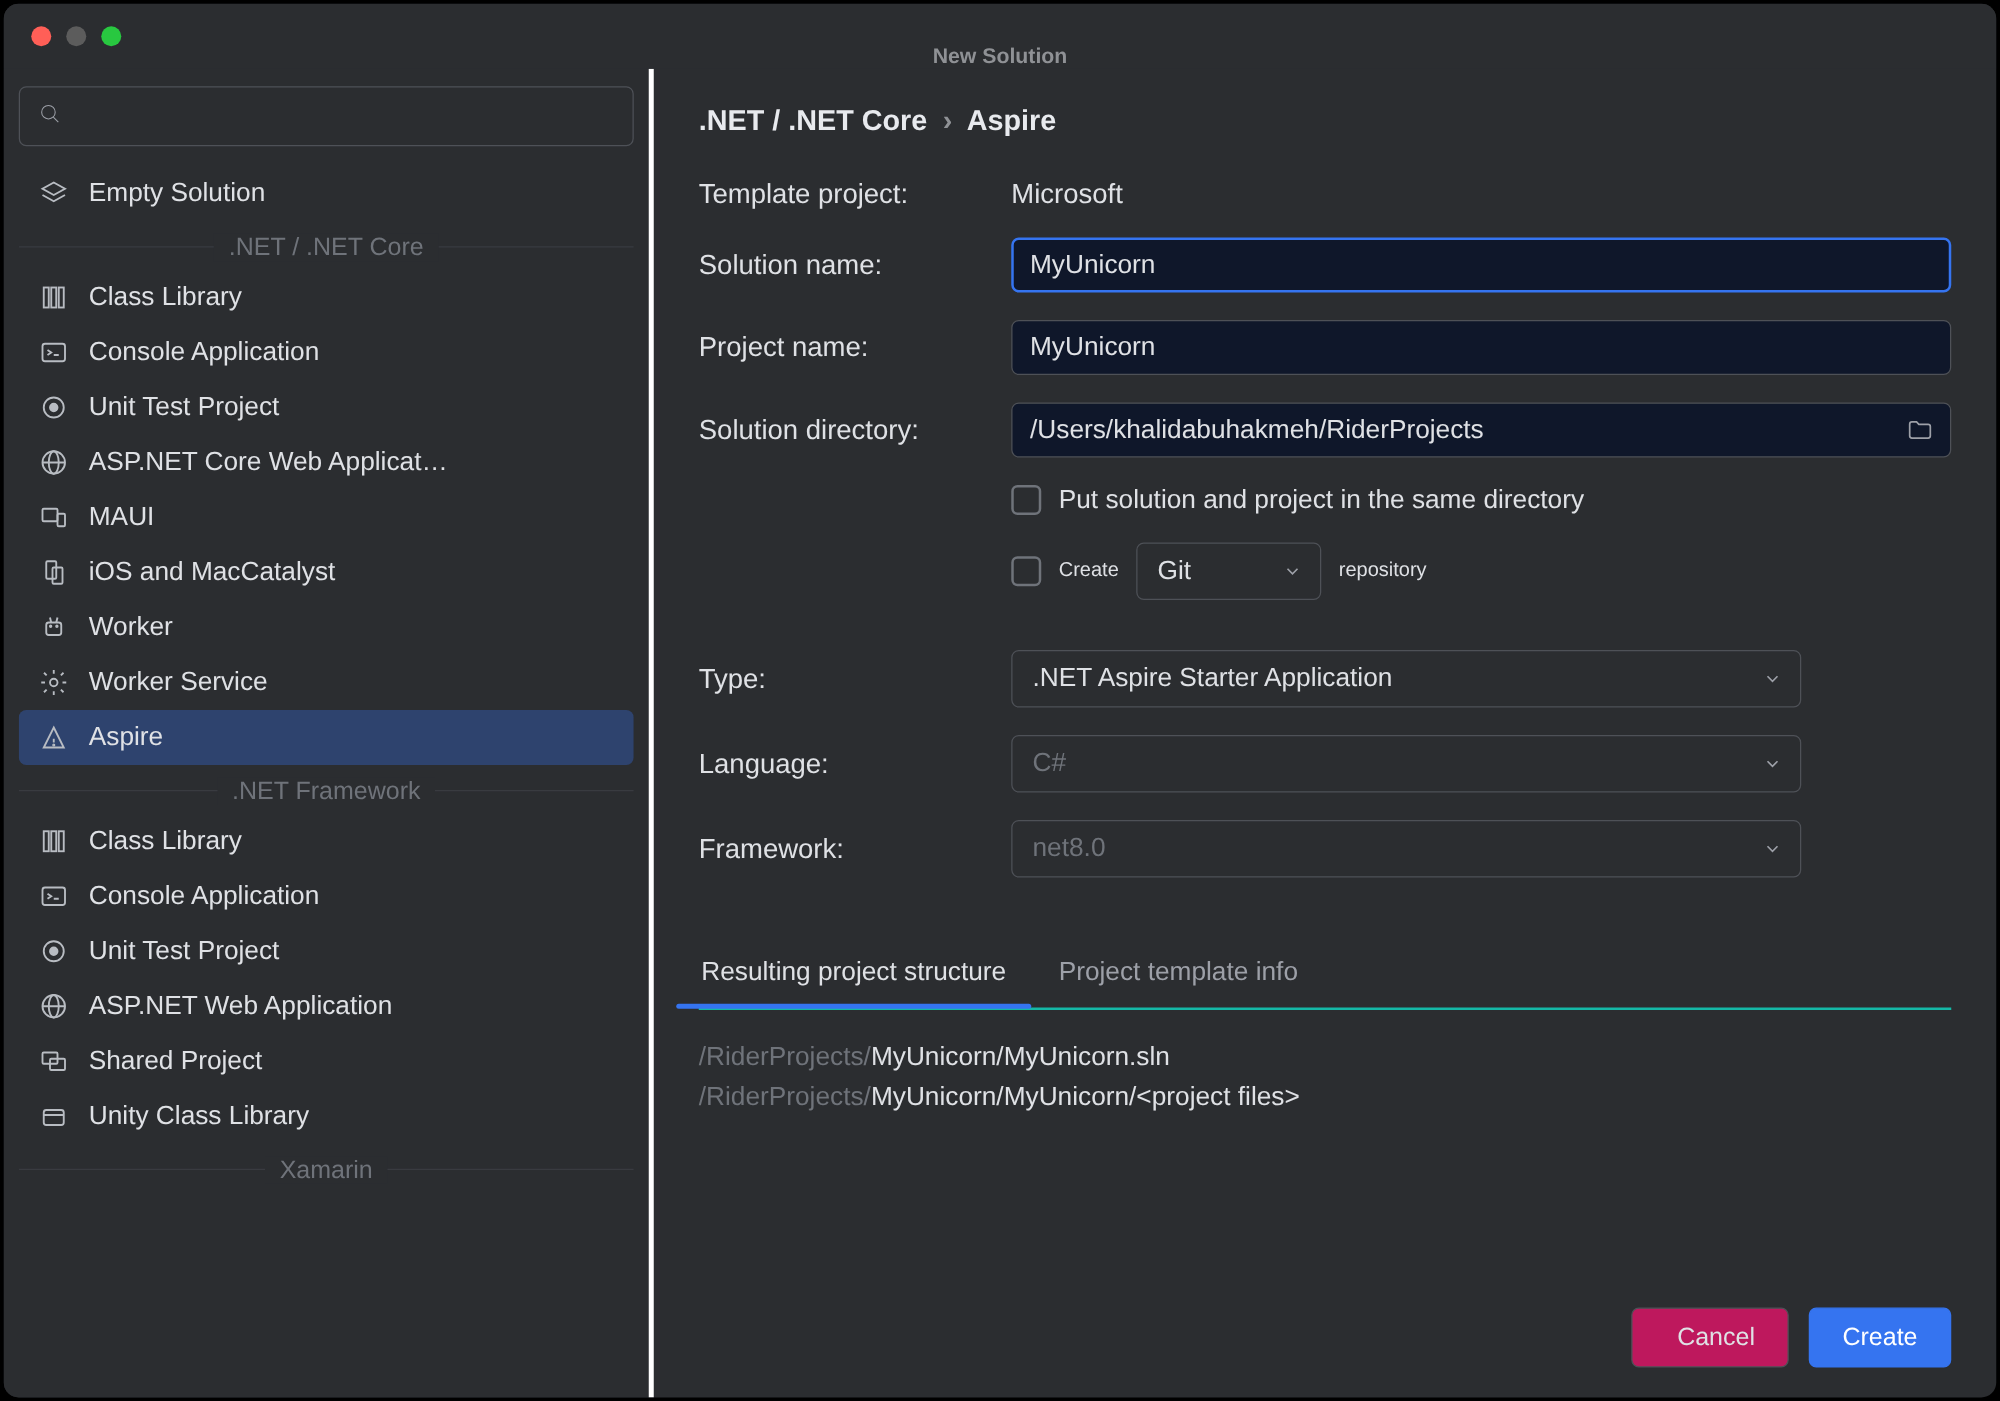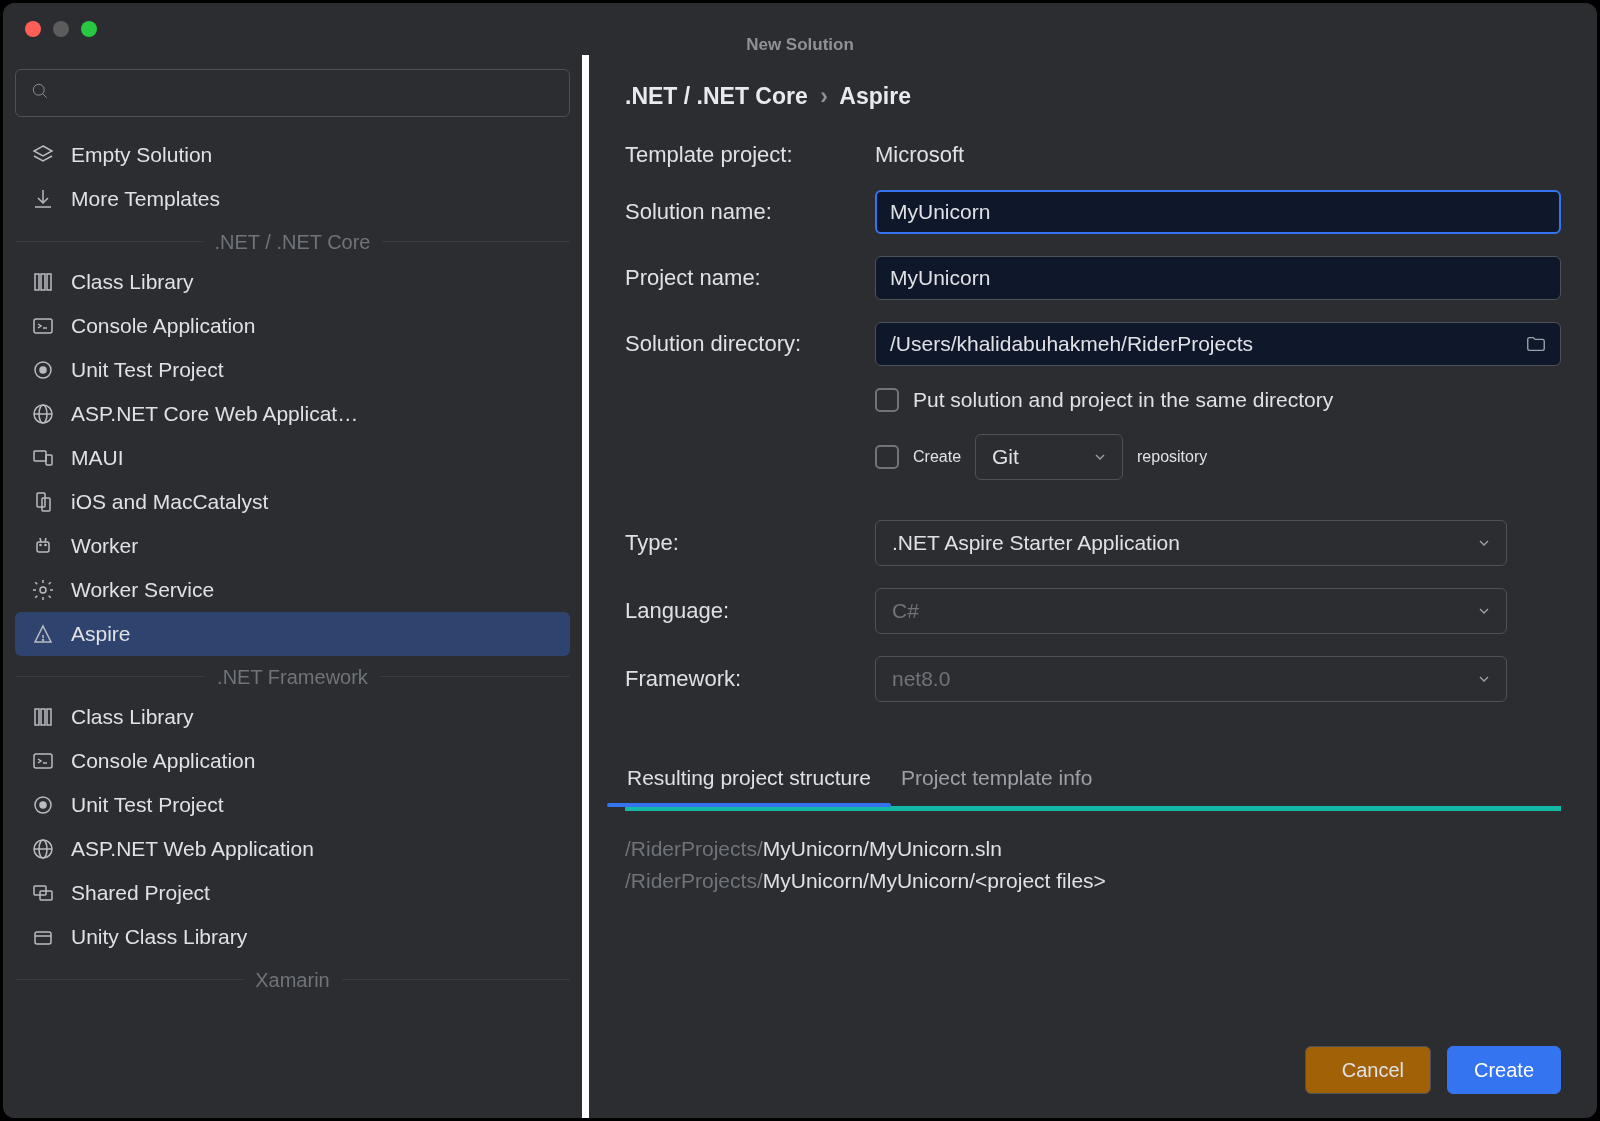--- a/index.html
+++ b/index.html
@@ -46,23 +46,23 @@
     font-weight: 600;
     pointer-events: none;
     margin-top: 32px;
   }
   .body {
     flex: 1;
     display: flex;
     min-height: 0;
   }
   .sidebar {
-    width: 586px;
-    background: #2b2d30;
-    border-right: 7px solid #ffffff;
+    width: 520px;
+    background: #2b2d30;
+    border-right: 4px solid #ffffff;
     display: flex;
     flex-direction: column;
     padding: 14px 12px 0 12px;
     justify-content: space-between;
   }
   .search {
     background: #2b2d30;
     border: 1px solid #4e5157;
     border-radius: 6px;
     height: 48px;
@@ -218,22 +218,22 @@
     right: 14px;
     top: 50%;
     transform: translateY(-50%);
     width: 16px; height: 16px;
     stroke: #9da0a8; fill: none; stroke-width: 2;
   }
   .select.disabled { color: #6f737a; }
 
   .tabs {
     display: flex;
-    gap: 26px;
-    border-bottom: 5px solid #14b8a6;
+    gap: 38px;
+    border-bottom: 2px solid #14b8a6;
     margin-top: 30px;
     margin-bottom: 22px;
   }
   .tab {
     font-size: 21px;
     color: #9da0a8;
     padding: 12px 2px 16px 2px;
     position: relative;
     cursor: pointer;
   }
@@ -264,21 +264,21 @@
   .btn {
     height: 48px;
     padding: 0 26px;
     border-radius: 6px;
     font-size: 20px;
     display: flex;
     align-items: center;
     cursor: pointer;
   }
   .btn.secondary {
-    background: #a16207;
+    background: #be185d;
     border: 1px solid #4e5157;
     color: #dfe1e5;
     padding-left: 36px;
   }
   .btn.primary {
     background: #3574f0;
     border: 1px solid #3574f0;
     color: #fff;
   }
 </style>
@@ -310,30 +310,20 @@
       <div class="list" id="sidebar-list">
           <div class="item">
             <span class="icon">
               <svg width="24" height="24" viewBox="0 0 24 24" fill="none" stroke="#b8bcc2" stroke-width="1.5">
                 <path d="M12 3l9 5-9 5-9-5 9-5z"></path>
                 <path d="M3 13l9 5 9-5"></path>
               </svg>
             </span>
             <span>Empty Solution</span>
           </div>
-          <div class="item">
-            <span class="icon">
-              <svg width="24" height="24" viewBox="0 0 24 24" fill="none" stroke="#b8bcc2" stroke-width="1.5">
-                <path d="M12 3v12"></path>
-                <polyline points="7 11 12 16 17 11"></polyline>
-                <path d="M4 20h16"></path>
-              </svg>
-            </span>
-            <span>More Templates</span>
-          </div>
           <div class="section-header"><span>.NET / .NET Core</span></div>
           <div class="item">
             <span class="icon">
               <svg width="24" height="24" viewBox="0 0 24 24" fill="none" stroke="#b8bcc2" stroke-width="1.5">
                 <rect x="4" y="4" width="4" height="16"></rect>
                 <rect x="10" y="4" width="4" height="16"></rect>
                 <rect x="16" y="4" width="4" height="16"></rect>
               </svg>
             </span>
             <span>Class Library</span>

